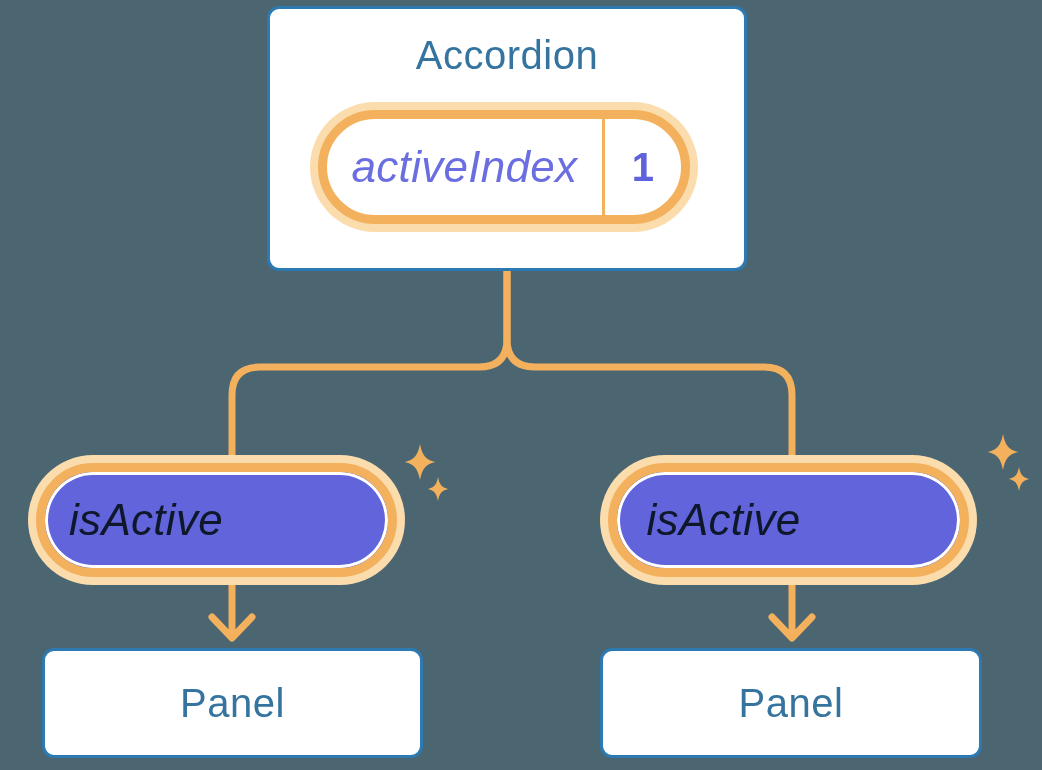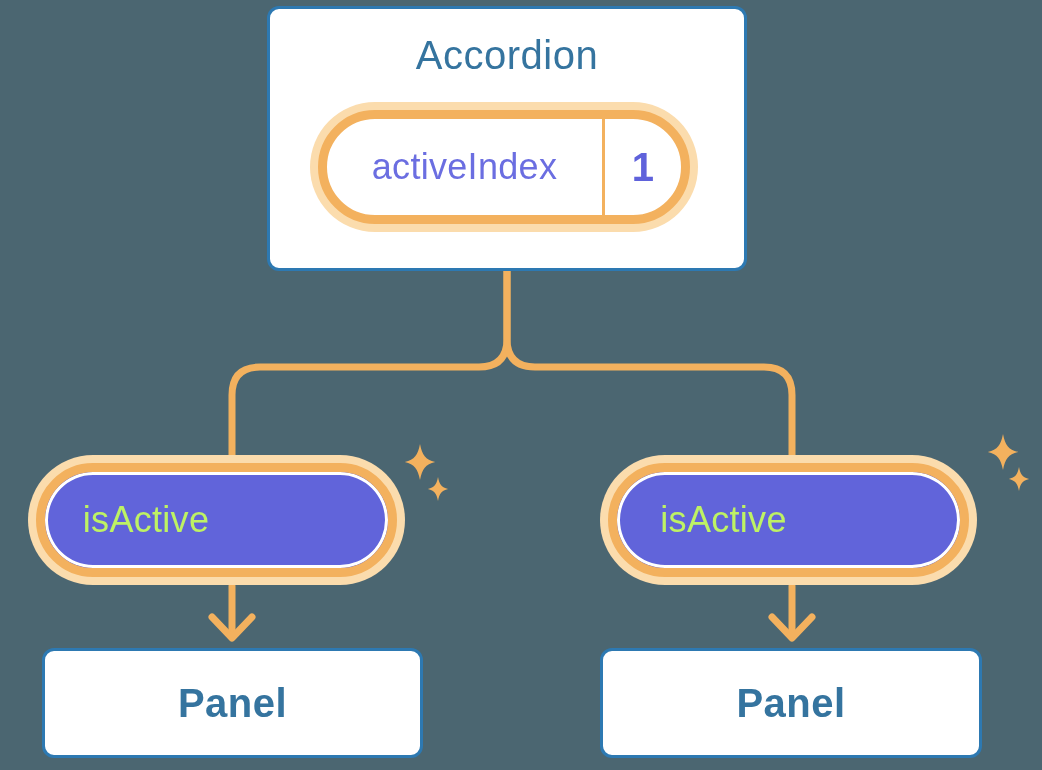--- a/index.html
+++ b/index.html
@@ -15,21 +15,21 @@
     border:3px solid #2D79B2; border-radius:12px;
   }
   .card-accordion { left:267px; top:6px; width:480px; height:265px; }
   .card-title {
     margin-top:24px; text-align:center;
     font-size:40px; font-weight:500; color:#35749F; letter-spacing:0.5px;
   }
   .panel { display:flex; align-items:center; justify-content:center; }
   .panel-left  { left:42px;  top:648px; width:381px; height:110px; }
   .panel-right { left:600px; top:648px; width:382px; height:110px; }
-  .panel-title { font-size:40px; font-weight:700; color:#35749F; letter-spacing:0.5px; }
+  .panel-title { font-size:40px; font-weight:400; color:#35749F; letter-spacing:0.5px; }
 
   .pill {
     position:absolute; z-index:3; display:flex; align-items:stretch;
     border-radius:999px; border:9px solid #F3B15E;
     box-shadow:0 0 0 8px #FBDCAD;
   }
   .pill-white { background:#FFFFFF; }
   .pill-purple {
     background:#6164DA;
     box-shadow:inset 0 0 0 3px #FFFFFF, 0 0 0 8px #FBDCAD;
@@ -40,25 +40,25 @@
 
   .seg { display:flex; align-items:center; justify-content:center; }
   .seg-name { flex:1 1 auto; }
   .pill-top   .seg-name { flex:0 0 275px; }
   .pill-left  .seg-name { flex:0 0 202px; }
   .pill-right .seg-name { flex:0 0 213px; }
   .seg-value { flex:1 1 auto; }
   .pill-white .seg-value { border-left:3px solid #F3B15E; }
   .pill-purple .seg-value { border-left:3px solid #FFFFFF; }
 
-  .prop-name  { font-size:36px; font-weight:400; letter-spacing:0.3px; }
+  .prop-name  { font-size:44px; font-weight:400; letter-spacing:0.3px;font-style:italic; }
   .prop-value { font-size:40px; font-weight:700; letter-spacing:0.3px; }
   .pill-white .prop-name  { color:#6B6EE1; }
   .pill-white .prop-value { color:#5F62DB; }
-  .pill-purple .prop-name, .pill-purple .prop-value { color:#bef264; }
+  .pill-purple .prop-name, .pill-purple .prop-value { color:#0f172a; }
 </style>
 </head>
 <body>
 
 <div class="stage">
 
   <svg class="connectors" width="1042" height="770" viewBox="0 0 1042 770" xmlns="http://www.w3.org/2000/svg">
     <defs>
       <path id="sparkle" d="M0,-19 C2.4,-6.7 5.6,-2.9 16,0 C5.6,2.9 2.4,6.7 0,19 C-2.4,6.7 -5.6,2.9 -16,0 C-5.6,-2.9 -2.4,-6.7 0,-19 Z"></path>
     </defs>

